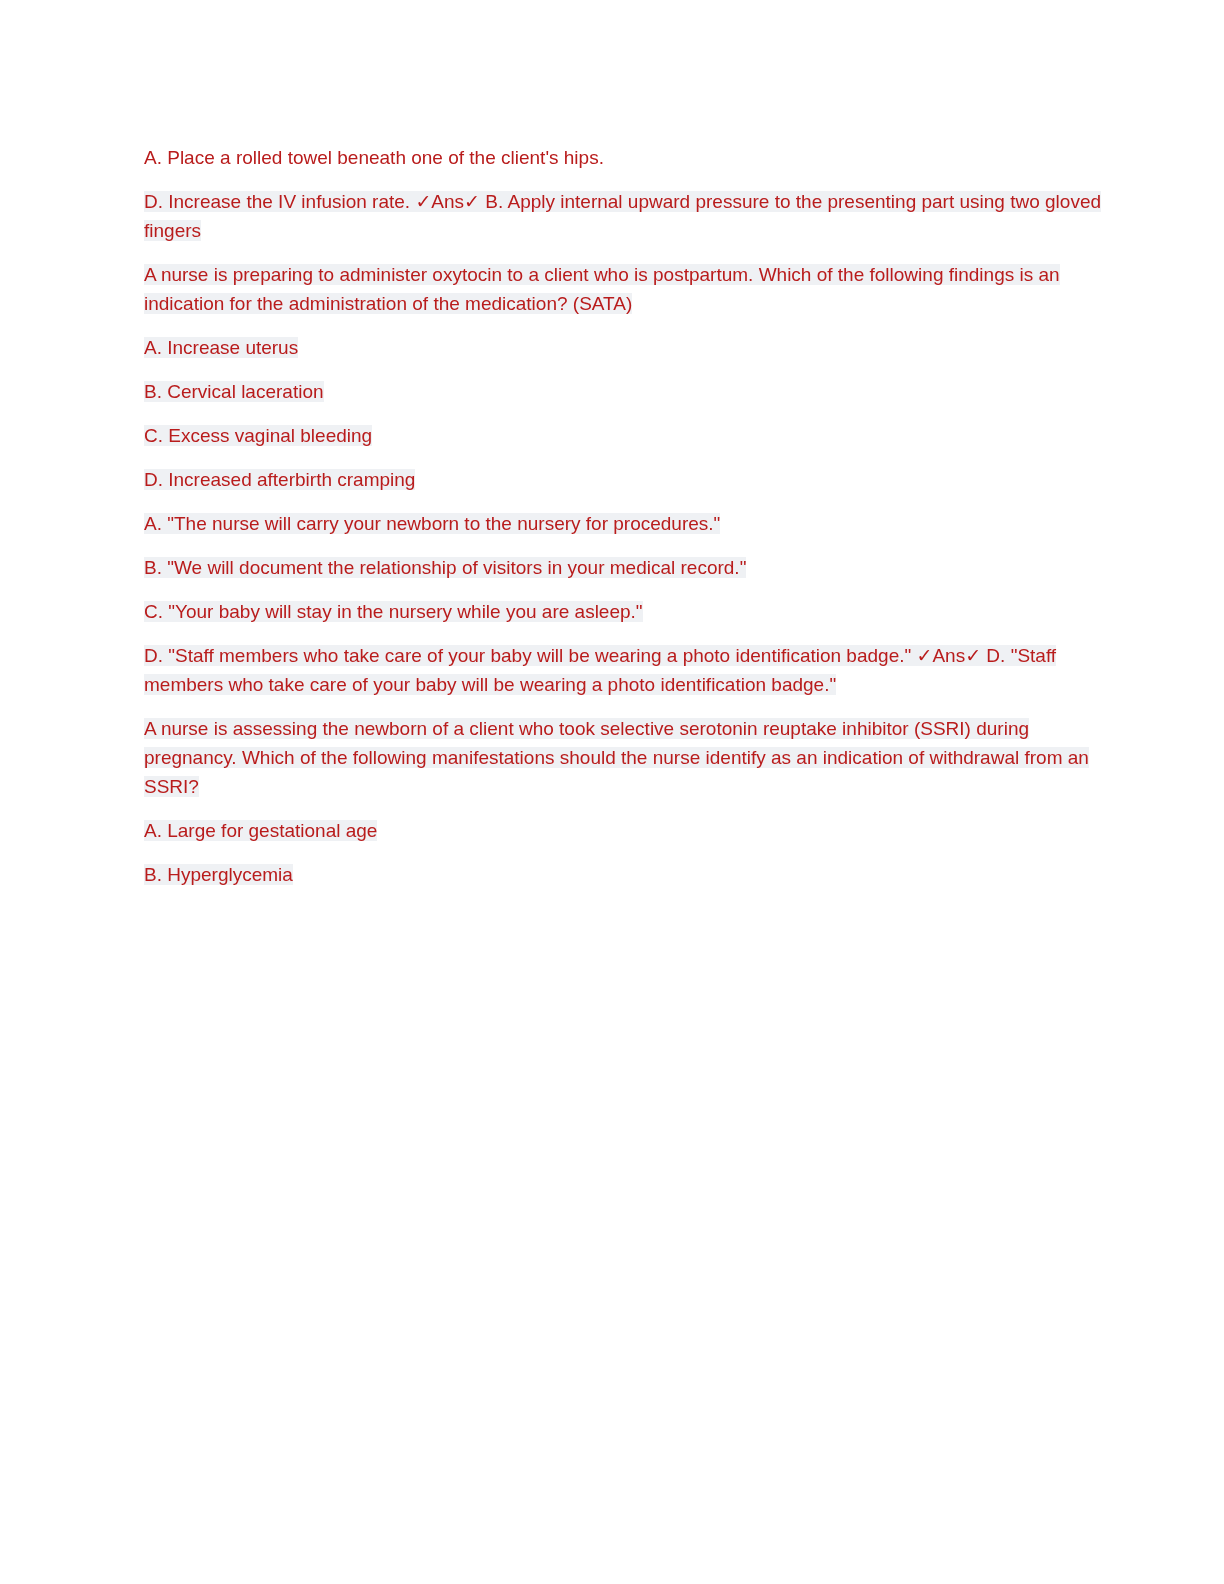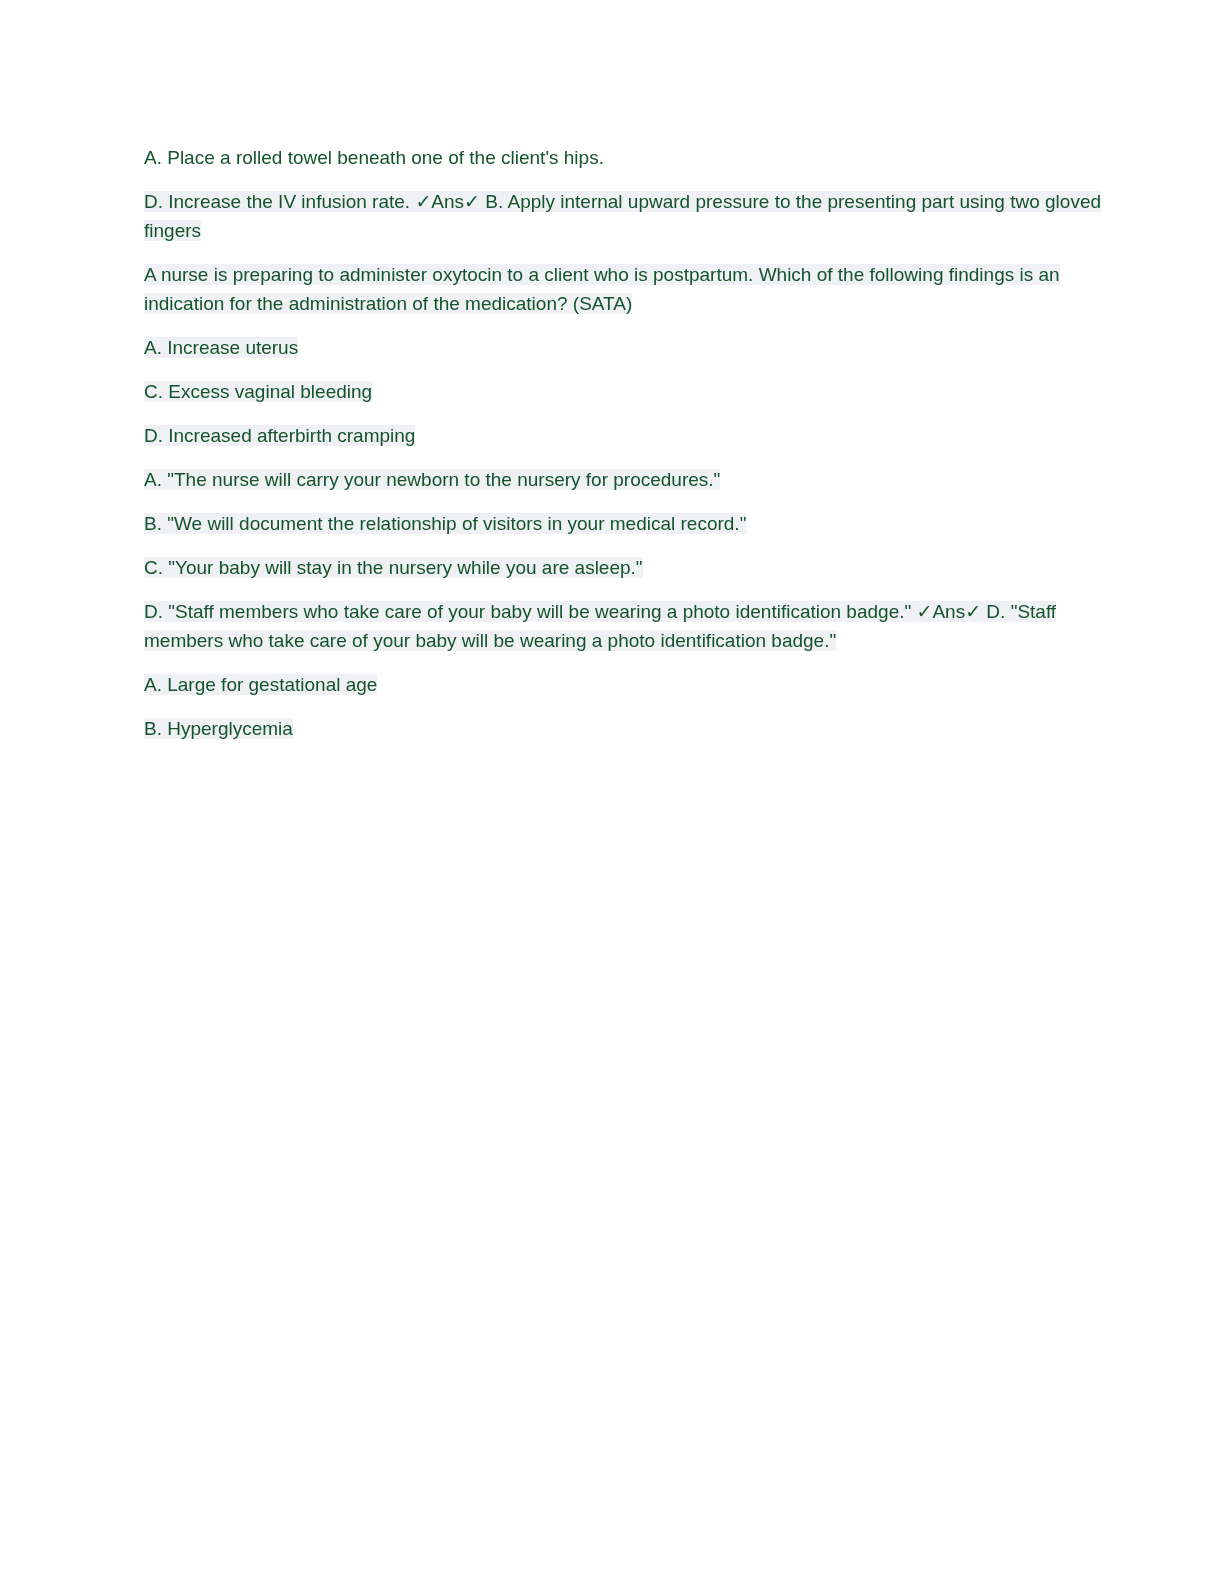--- a/index.html
+++ b/index.html
@@ -11,21 +11,21 @@
     position: relative;
     width: 1224px;
     height: 1584px;
     margin: 0 auto;
     background: #ffffff;
     box-sizing: border-box;
     padding: 143px 104px 0 144px;
     font-family: "Liberation Sans", sans-serif;
     font-size: 19px;
     line-height: 29px;
-    color: #14532d;
+    color: #b91c1c;
     overflow: hidden;
   }
   p.para {
     margin: 0 0 15px 0;
     padding: 0;
   }
   .hl {
     background-color: #eff1f4;
     
     box-decoration-break: clone;
@@ -47,34 +47,36 @@
   <p class="para"><span class="hl no-hl">A. Place a rolled towel beneath one of the client's hips.</span></p>
 
 
 
   <p class="para"><span class="hl">D. Increase the IV infusion rate.  ✓Ans✓ B. Apply internal upward pressure to the presenting part using two gloved fingers</span></p>
 
   <p class="para mt-48"><span class="hl">A nurse is preparing to administer oxytocin to a client who is postpartum. Which of the following findings is an indication for the administration of the medication? (SATA)</span></p>
 
   <p class="para mt-47"><span class="hl">A. Increase uterus</span></p>
 
+  <p class="para"><span class="hl">B. Cervical laceration</span></p>
 
   <p class="para"><span class="hl">C. Excess vaginal bleeding</span></p>
 
   <p class="para"><span class="hl">D. Increased afterbirth cramping</span></p>
 
 
 
   <p class="para mt-44"><span class="hl">A. "The nurse will carry your newborn to the nursery for procedures."</span></p>
 
   <p class="para"><span class="hl">B. "We will document the relationship of visitors in your medical record."</span></p>
 
   <p class="para"><span class="hl">C. "Your baby will stay in the nursery while you are asleep."</span></p>
 
   <p class="para"><span class="hl">D. "Staff members who take care of your baby will be wearing a photo identification badge."  ✓Ans✓ D. "Staff members who take care of your baby will be wearing a photo identification badge."</span></p>
 
+  <p class="para mt-45"><span class="hl">A nurse is assessing the newborn of a client who took selective serotonin reuptake inhibitor (SSRI) during pregnancy. Which of the following manifestations should the nurse identify as an indication of withdrawal from an SSRI?</span></p>
 
   <p class="para mt-47"><span class="hl">A. Large for gestational age</span></p>
 
   <p class="para"><span class="hl">B. Hyperglycemia</span></p>
 
 
 </div>
 
 </body></html>

